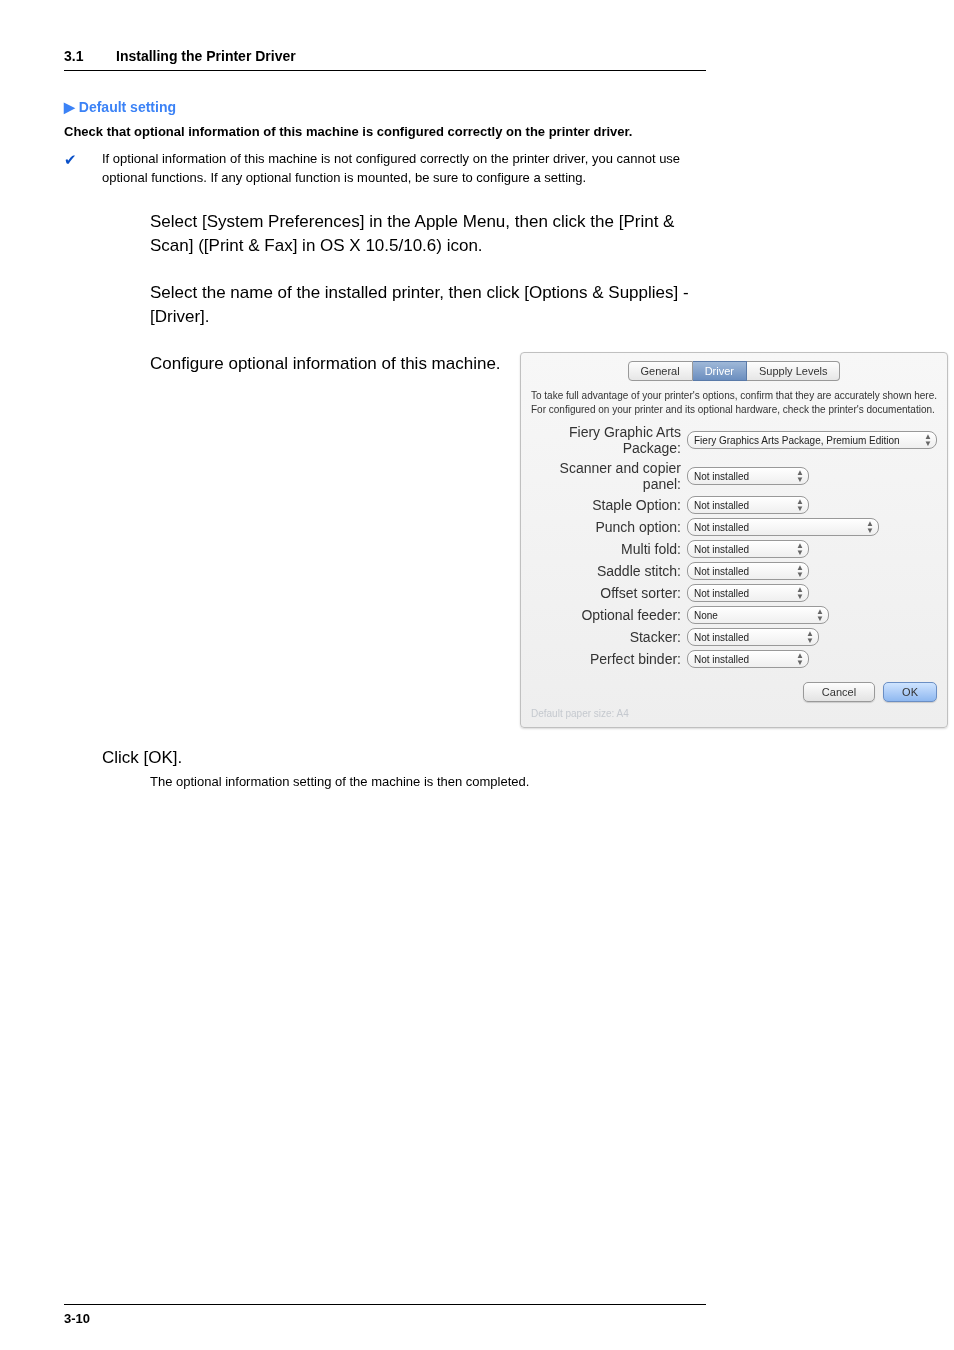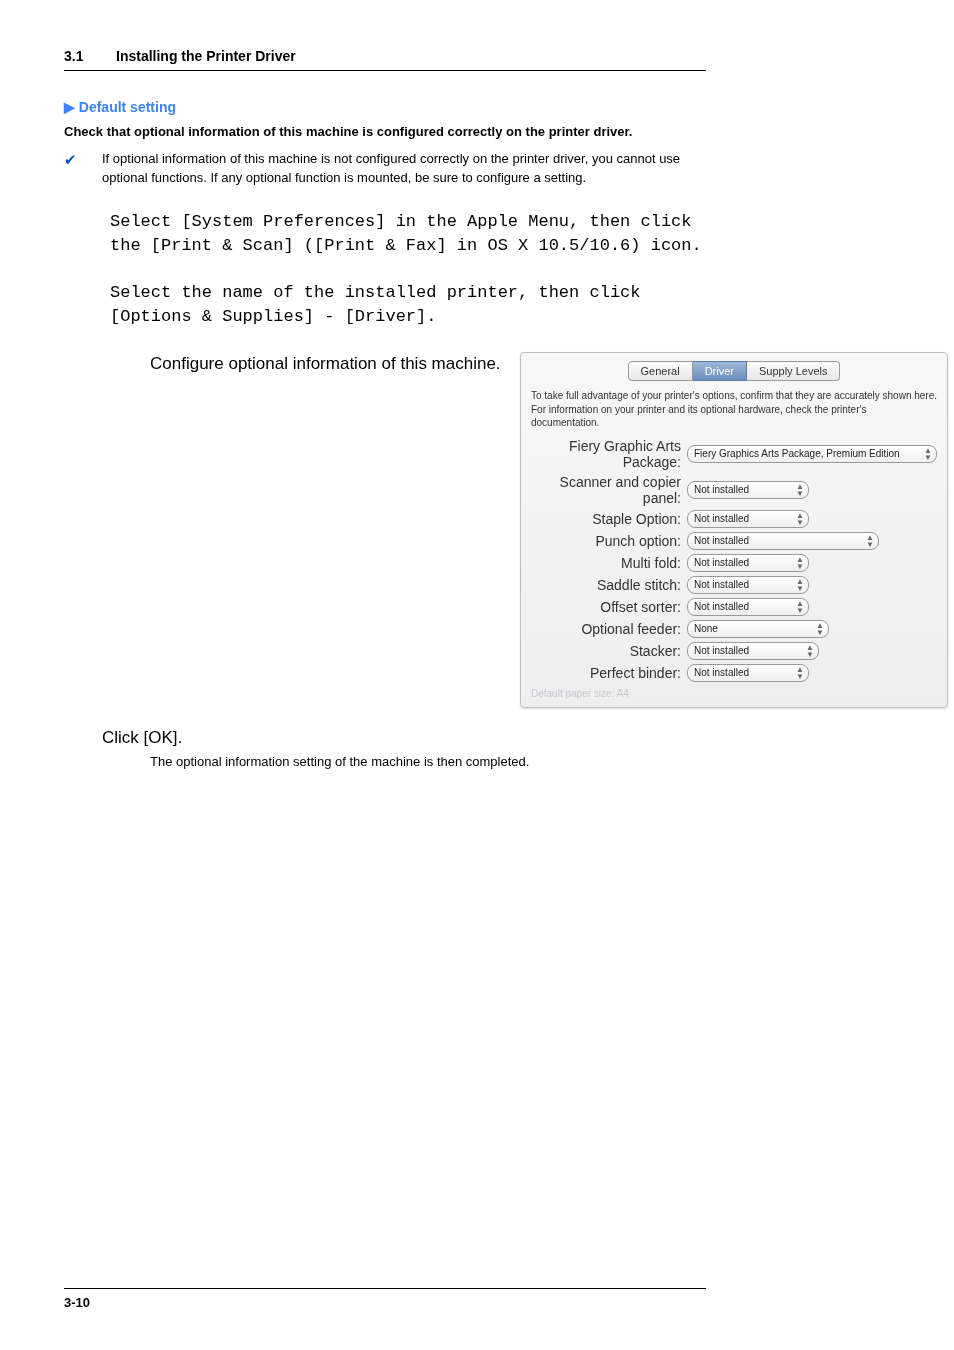--- a/index.html
+++ b/index.html
@@ -56,24 +56,23 @@
     font-size: 15px;
     width: 38px;
     flex: 0 0 38px;
     padding-top: 1px;
   }
   .check-text {
     font-size: 13px;
     line-height: 1.45;
   }
   .step-block {
-    margin-left: 46px;
+    margin-left: 86px;
     margin-right: 0;
     margin-bottom: 22px;
-    font-family: Liberation Mono, monospace;
   }
   .step-text {
     font-size: 17px;
     line-height: 1.45;
   }
   .step-row {
     display: flex;
     align-items: flex-start;
     margin-bottom: 20px;
     margin-left: 86px;
@@ -182,21 +181,21 @@
     margin-left: 38px;
     font-size: 17px;
     margin-bottom: 6px;
   }
   .completed {
     margin-left: 86px;
     font-size: 13px;
   }
   .footer {
     position: absolute;
-    bottom: 40px;
+    bottom: 24px;
     left: 64px;
     right: 64px;
     border-top: 1.5px solid #000;
     padding-top: 6px;
     font-size: 13px;
     font-weight: bold;
   }
 </style>
 </head>
 <body>
@@ -230,21 +229,21 @@
 
   <div class="step-row">
     <div class="step-left">Configure optional information of this machine.</div>
 
     <div class="dialog">
       <div class="tabbar">
         <div class="tab first">General</div>
         <div class="tab mid active">Driver</div>
         <div class="tab last">Supply Levels</div>
       </div>
-      <div class="panel-note">To take full advantage of your printer's options, confirm that they are accurately shown here. For information on your printer and its optional hardware, check the printer's documentation.</div>
+      <div class="panel-note">To take full advantage of your printer's options, confirm that they are accurately shown here. For configured on your printer and its optional hardware, check the printer's documentation.</div>
 
       <div id="opt-rows">
           <div class="opt-row">
             <div class="opt-label">Fiery Graphic Arts Package:</div>
             <div class="opt-select" style="width: 238px;">
               <span>Fiery Graphics Arts Package, Premium Edition</span>
               <span class="arrows">
                 <span>▲</span>
                 <span>▼</span>
               </span>
@@ -335,20 +334,24 @@
             <div class="opt-select" style="width: 110px;">
               <span>Not installed</span>
               <span class="arrows">
                 <span>▲</span>
                 <span>▼</span>
               </span>
             </div>
           </div>
         </div>
 
+      <div class="btnbar">
+        <div class="macbtn">Cancel</div>
+        <div class="macbtn primary">OK</div>
+      </div>
       <div class="faint">Default paper size:   A4</div>
     </div>
   </div>
 
   <div class="click-ok">Click [OK].</div>
   <div class="completed">The optional information setting of the machine is then completed.</div>
 
   <div class="footer">
     <span>3-10</span>
   </div>

